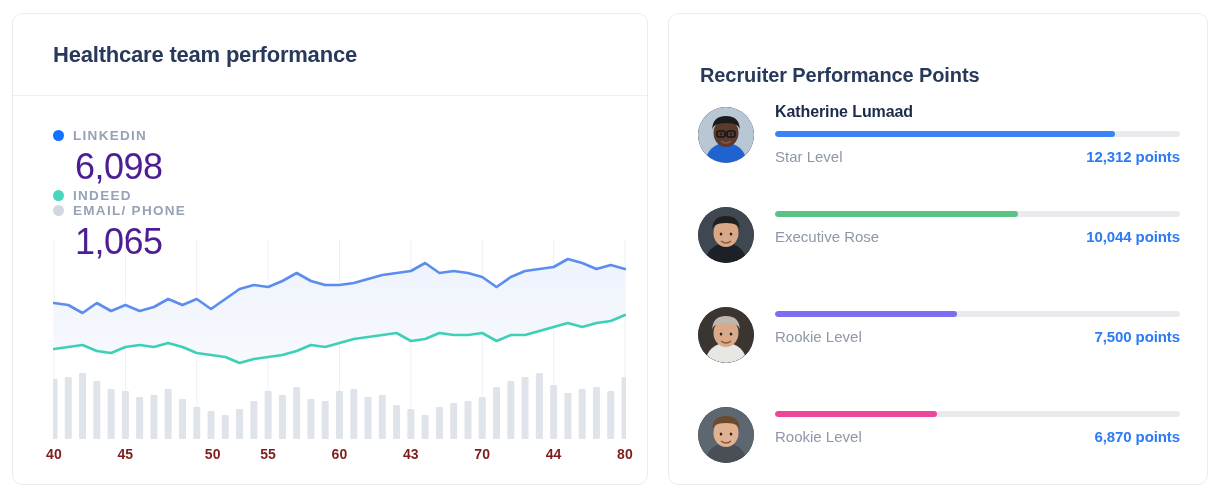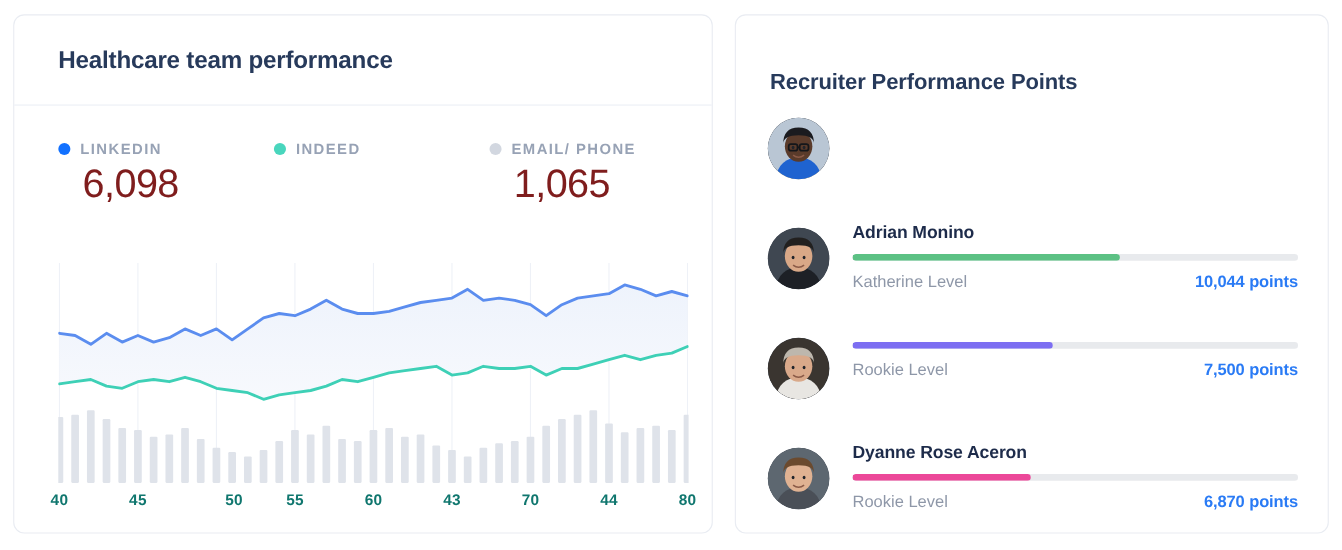--- a/index.html
+++ b/index.html
@@ -35,59 +35,60 @@
     font-size:22px;
     font-weight:bold;
     color:#273a5b;
     letter-spacing:-0.2px;
   }
 
   
   .kpi-row{
     display:flex;
     padding:32px 0 0 40px;
+    flex-direction:column;
   }
   .kpi{width:196px;}
   .kpi-label{display:flex;align-items:center;gap:9px;}
   .dot{width:11px;height:11px;border-radius:50%;display:inline-block;flex:none;}
   .dot.linkedin{background:#1271ff;}
   .dot.indeed{background:#49d6bd;}
   .dot.email{background:#d2d7e0;}
   .kpi-name{
     font-size:13.5px;
     font-weight:bold;
     letter-spacing:1.3px;
     color:#97a2b5;
   }
   .kpi-value{
     margin-top:3px;
     margin-left:22px;
     font-size:36px;
     font-weight:normal;
-    color:#7f1d1d;
+    color:#4c1d95;
     letter-spacing:-0.5px;
   }
 
   
   .chart-wrap{
     position:absolute;
     left:40px;top:225px;
     width:573px;height:200px;
   }
   .chart-wrap svg{display:block;}
   .x-axis{
     position:absolute;
     left:40px;top:432px;
     width:580px;height:20px;
   }
   .x-tick{
     position:absolute;
     font-size:14px;
     font-weight:bold;
-    color:#0f766e;
+    color:#7f1d1d;
     transform:translateX(-50%);
     letter-spacing:0.2px;
   }
 
   
   .recruiter-title{
     position:absolute;
     left:31px;top:33px;
     font-size:20px;
     font-weight:bold;
@@ -284,20 +285,30 @@
                   <rect x="19" y="24" width="8" height="6" rx="2"></rect>
                   <rect x="29" y="24" width="8" height="6" rx="2"></rect>
                   <line x1="27" y1="27" x2="29" y2="27"></line>
                 </g>
       <ellipse cx="23" cy="27" rx="1.3" ry="1.6" fill="#20242b"></ellipse>
       <ellipse cx="33" cy="27" rx="1.3" ry="1.6" fill="#20242b"></ellipse>
       <path d="M23 34 q5 4 10 0" stroke="#8a5a47" stroke-width="1.4" fill="none"></path>
     </g>
   </svg>
           </div>
+      <div class="rec-body">
+        <div class="rec-name">Katherine Lumaad</div>
+        <div class="track">
+          <div class="fill" style="width:84%;background:#3b82f6;"></div>
+        </div>
+        <div class="rec-foot">
+          <span class="rec-level">Star Level</span>
+          <span class="rec-points">12,312 points</span>
+        </div>
+      </div>
         </div>
         <div class="recruiter-row">
       <div class="avatar">
   <svg viewBox="0 0 56 56" xmlns="http://www.w3.org/2000/svg">
     <defs>
                 <clipPath id="c-avatar-adrian">
                   <circle cx="28" cy="28" r="28"></circle>
                 </clipPath>
               </defs>
     <g clip-path="url(#c-avatar-adrian)">
@@ -306,26 +317,25 @@
       <ellipse cx="28" cy="26" rx="12.5" ry="14" fill="#d9a887"></ellipse>
       <path d="M14 24 q0 -15 14 -15 q14 0 14 15 q0 -8 -14 -8 q-14 0 -14 8 z" fill="#22201f"></path>
 
       <ellipse cx="23" cy="27" rx="1.3" ry="1.6" fill="#20242b"></ellipse>
       <ellipse cx="33" cy="27" rx="1.3" ry="1.6" fill="#20242b"></ellipse>
       <path d="M23 34 q5 4 10 0" stroke="#8a5a47" stroke-width="1.4" fill="none"></path>
     </g>
   </svg>
           </div>
       <div class="rec-body">
-        <div class="rec-name">Adrian Monino</div>
         <div class="track">
           <div class="fill" style="width:60%;background:#5cc184;"></div>
         </div>
         <div class="rec-foot">
-          <span class="rec-level">Katherine Level</span>
+          <span class="rec-level">Executive Rose</span>
           <span class="rec-points">10,044 points</span>
         </div>
       </div>
         </div>
         <div class="recruiter-row">
       <div class="avatar">
   <svg viewBox="0 0 56 56" xmlns="http://www.w3.org/2000/svg">
     <defs>
                 <clipPath id="c-avatar-rolando">
                   <circle cx="28" cy="28" r="28"></circle>
@@ -367,21 +377,20 @@
       <ellipse cx="28" cy="26" rx="12.5" ry="14" fill="#e0b292"></ellipse>
       <path d="M14 24 q0 -15 14 -15 q14 0 14 15 q0 -8 -14 -8 q-14 0 -14 8 z" fill="#6b4a2e"></path>
 
       <ellipse cx="23" cy="27" rx="1.3" ry="1.6" fill="#20242b"></ellipse>
       <ellipse cx="33" cy="27" rx="1.3" ry="1.6" fill="#20242b"></ellipse>
       <path d="M23 34 q5 4 10 0" stroke="#8a5a47" stroke-width="1.4" fill="none"></path>
     </g>
   </svg>
           </div>
       <div class="rec-body">
-        <div class="rec-name">Dyanne Rose Aceron</div>
         <div class="track">
           <div class="fill" style="width:40%;background:#ec4899;"></div>
         </div>
         <div class="rec-foot">
           <span class="rec-level">Rookie Level</span>
           <span class="rec-points">6,870 points</span>
         </div>
       </div>
         </div>
       </div>

